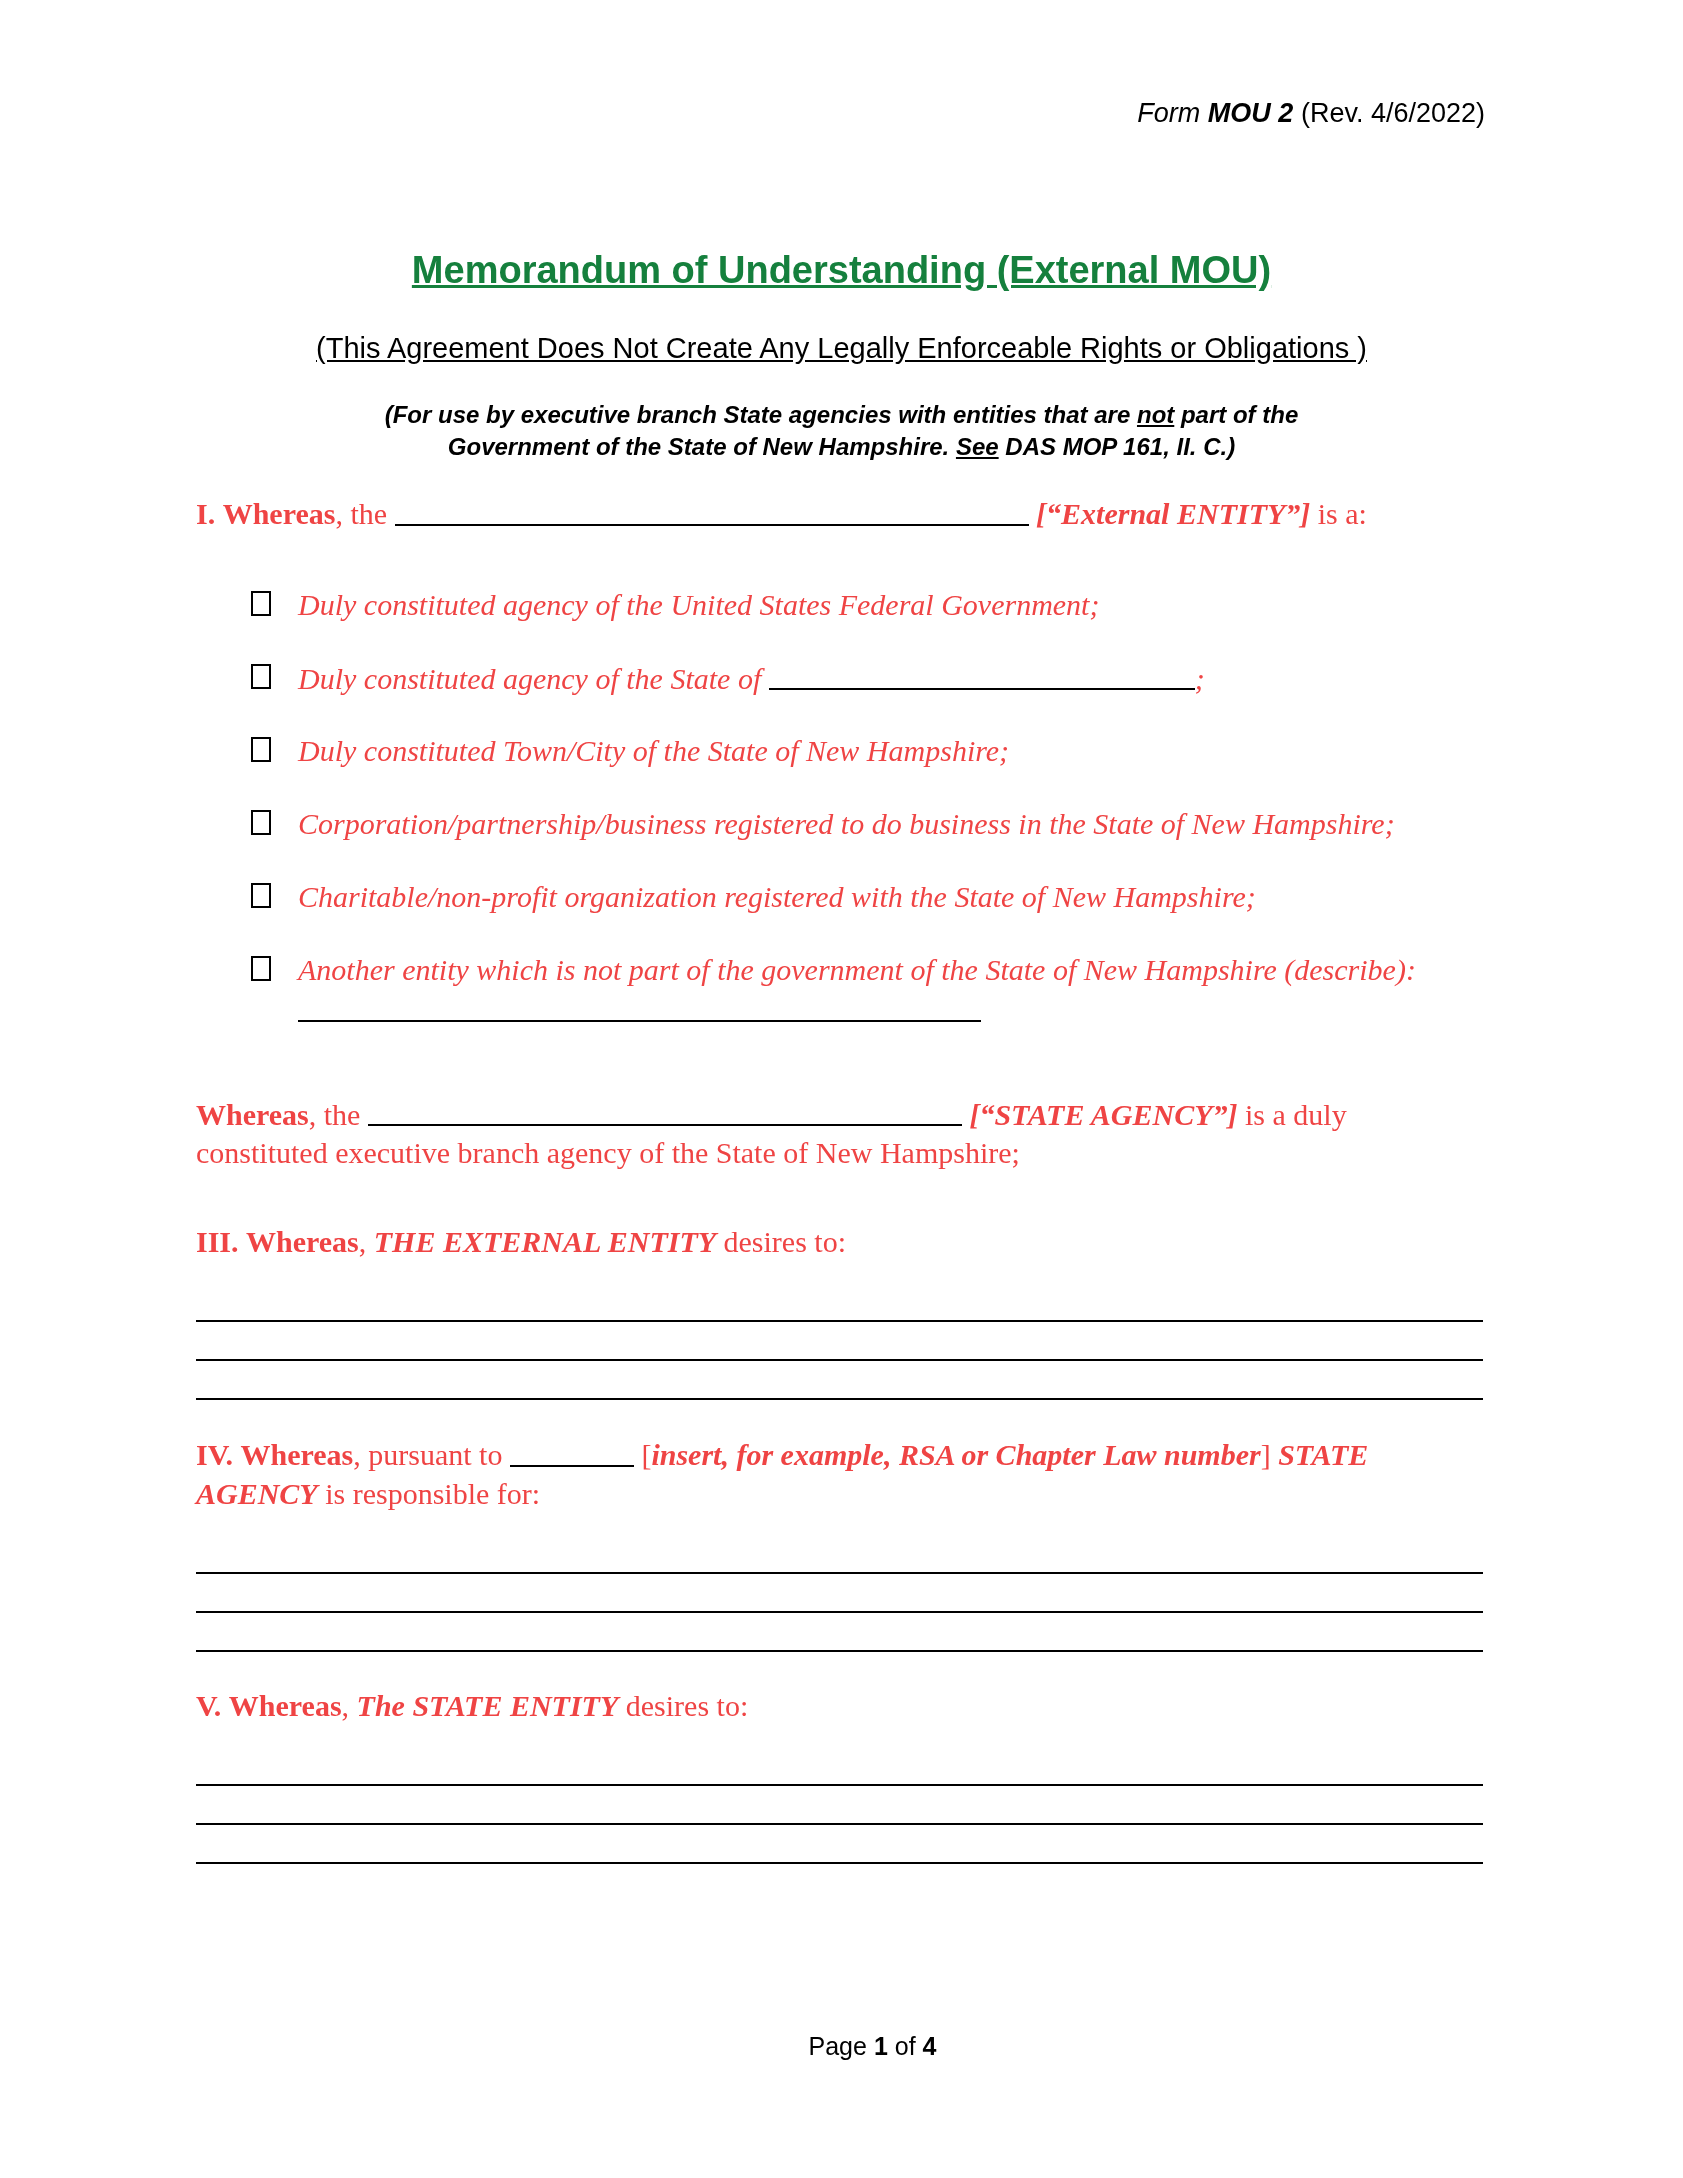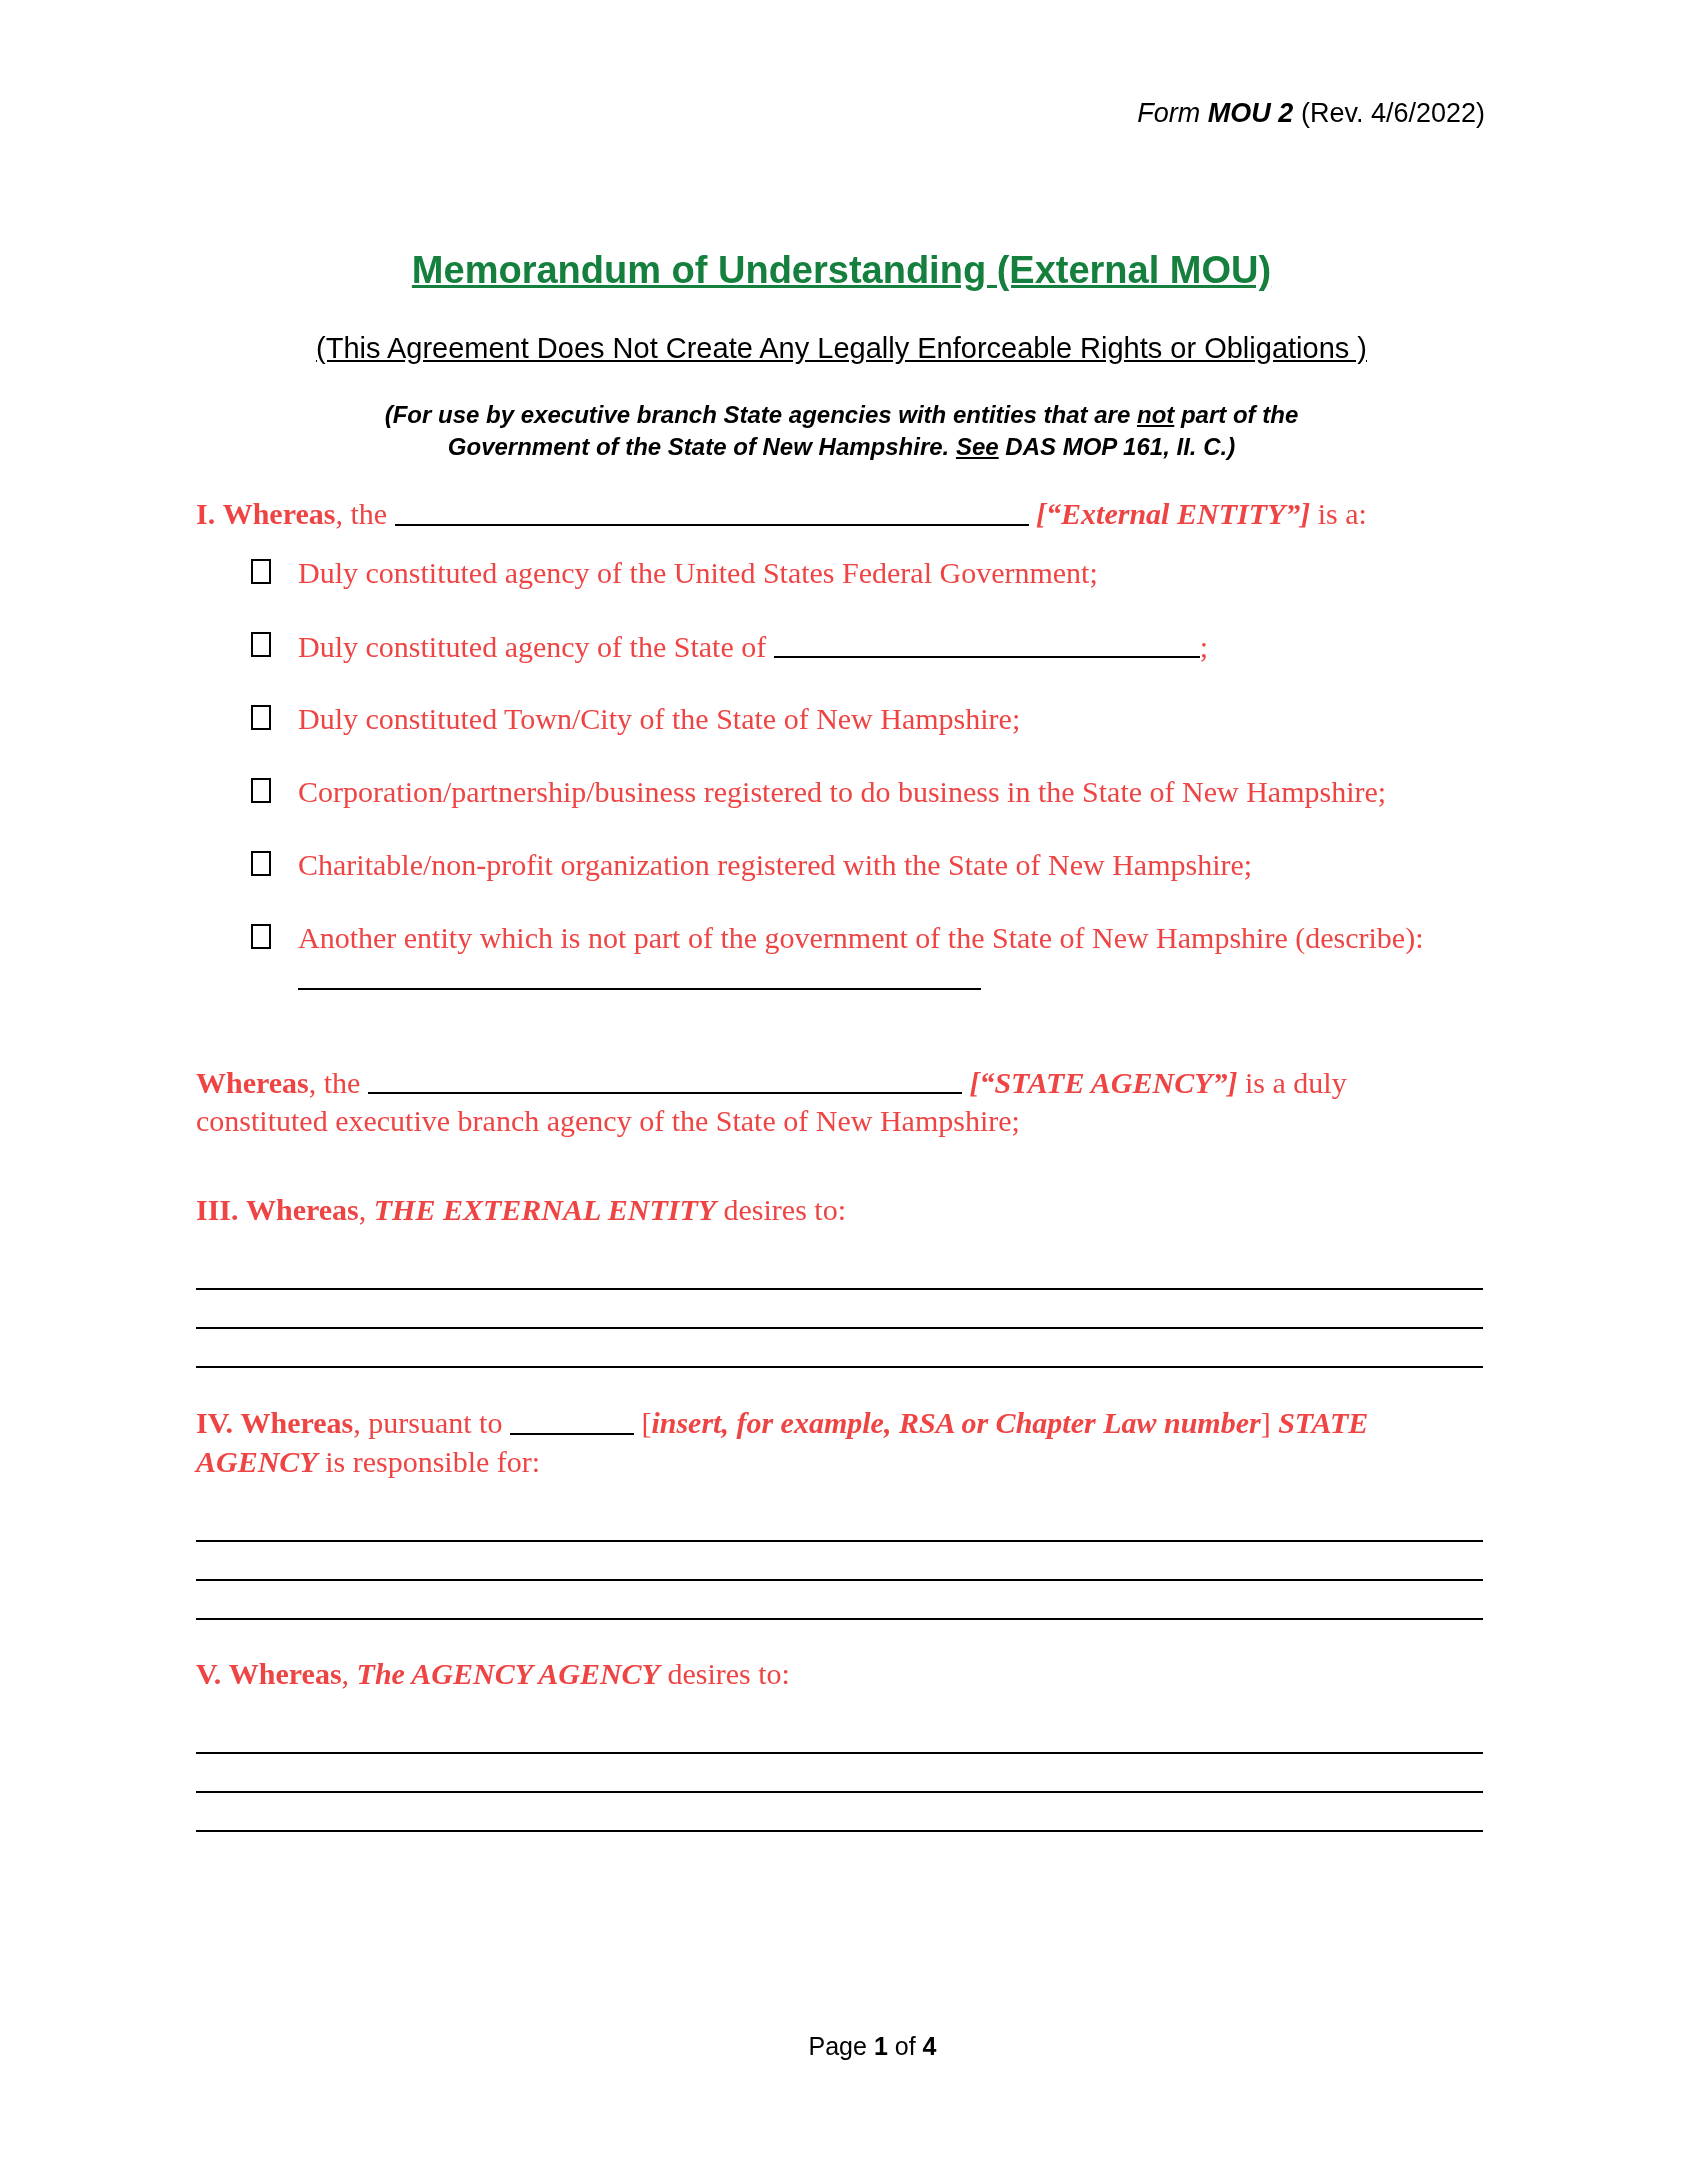--- a/index.html
+++ b/index.html
@@ -96,22 +96,23 @@
     margin-bottom: -2px;
   }
   .blank-xl { width: 634px; }
   .blank-lg { width: 594px; }
   .blank-md { width: 426px; }
   .blank-sm { width: 124px; }
   .blank-describe { width: 683px; }
 
   
   .checklist {
-    margin-top: 20px;
+    margin-top: 52px;
     padding-left: 55px;
+    font-style: italic;
   }
   .check-item {
     position: relative;
     font-family: "Liberation Serif", "DejaVu Serif", serif;
     font-size: 30px;
     line-height: 1.30;
     padding-left: 47px;
     margin-bottom: 34px;
   }
   .check-item:last-child { margin-bottom: 0; }
@@ -249,21 +250,21 @@
     <div class="rule-group">
       <div class="rule-line"></div>
       <div class="rule-line"></div>
       <div class="rule-line"></div>
     </div>
 
     <div class="gap-sm"></div>
 
     <div class="para">
       <span class="sec-num">V.</span>
-      <span class="b">Whereas</span><span>, </span><span class="bi">The AGENCY AGENCY</span><span> desires to:</span>
+      <span class="b">Whereas</span><span>, </span><span class="bi">The STATE ENTITY</span><span> desires to:</span>
     </div>
 
     <div class="rule-group">
       <div class="rule-line"></div>
       <div class="rule-line"></div>
       <div class="rule-line"></div>
     </div>
 
   </div>
 

